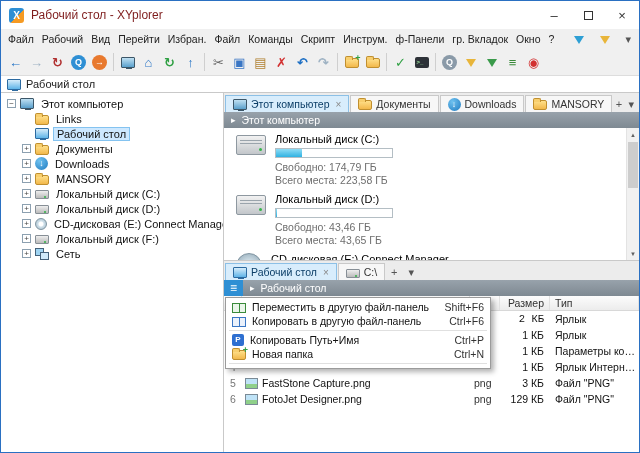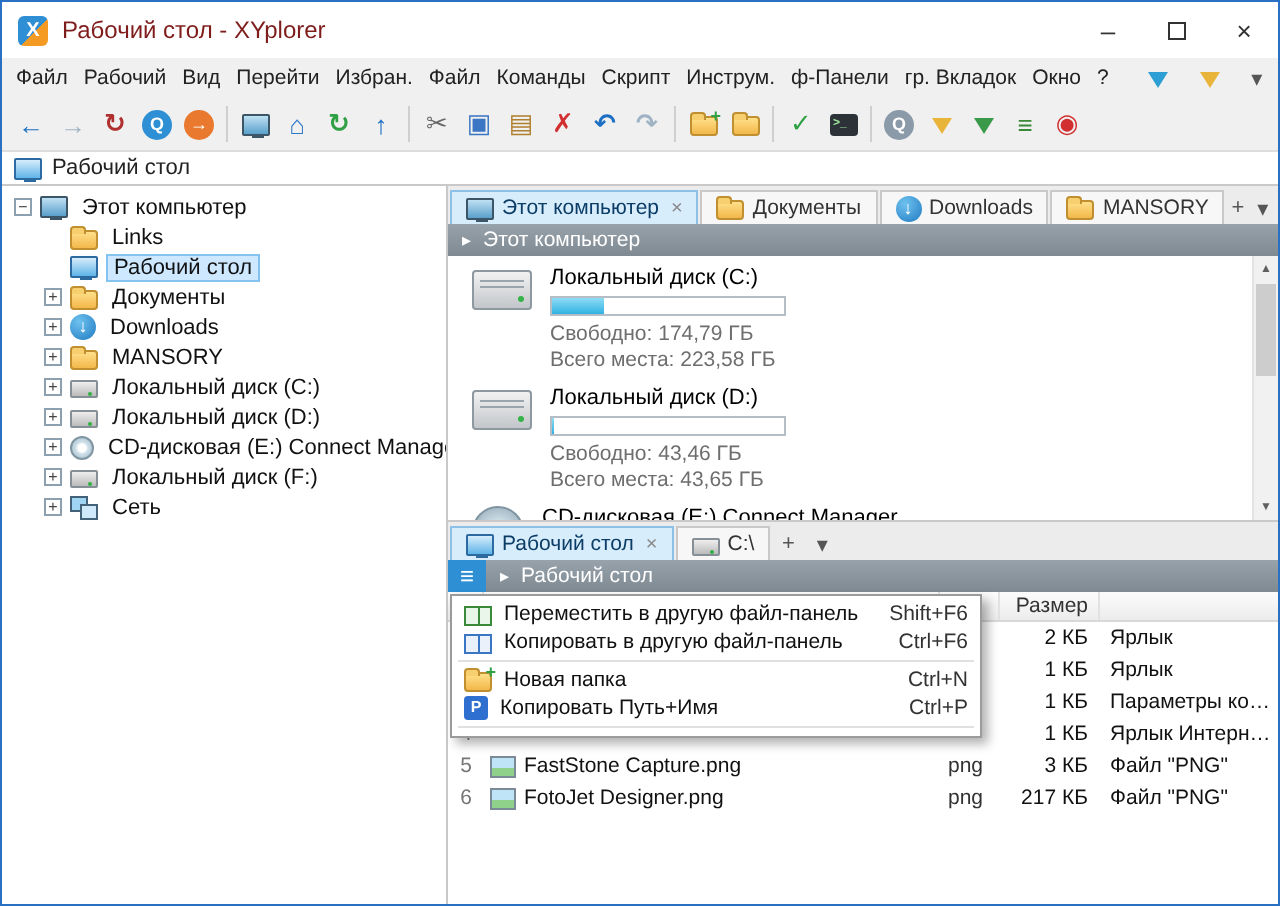--- a/index.html
+++ b/index.html
@@ -378,29 +378,30 @@
           <div class="bcrumb">
             <span class="arrow">▸</span>
             <span>Рабочий стол</span>
           </div>
         </div>
         <div class="colhdr">
             <span class="cell" style="width: 18px; justify-content: center;">#</span>
             <span class="cell" style="width: 228px;">Имя</span>
             <span class="cell" style="width: 30px;"></span>
             <span class="cell" style="width: 50px; justify-content: flex-end;">Размер</span>
+            <span class="cell" style="flex: 1 1 0%;">Тип</span>
           </div>
         <div class="rows">
             <div class="frow">
               <span class="fcell num" style="width: 18px;">1</span>
               <span class="fcell name" style="width: 228px;">
                 <span></span>
               </span>
               <span class="fcell ext" style="width: 30px;"></span>
-              <span class="fcell size" style="width: 50px;">2 КБ</span>
+              <span class="fcell size" style="width: 50px; font-family: Liberation Mono, monospace;">2 КБ</span>
               <span class="fcell type" style="flex: 1 1 0%;">Ярлык</span>
             </div>
             <div class="frow">
               <span class="fcell num" style="width: 18px;">2</span>
               <span class="fcell name" style="width: 228px;">
                 <span></span>
               </span>
               <span class="fcell ext" style="width: 30px;"></span>
               <span class="fcell size" style="width: 50px;">1 КБ</span>
               <span class="fcell type" style="flex: 1 1 0%;">Ярлык</span>
@@ -433,21 +434,21 @@
               <span class="fcell size" style="width: 50px;">3 КБ</span>
               <span class="fcell type" style="flex: 1 1 0%;">Файл "PNG"</span>
             </div>
             <div class="frow">
               <span class="fcell num" style="width: 18px;">6</span>
               <span class="fcell name" style="width: 228px;">
                 <span class="ic-image"></span>
                 <span>FotoJet Designer.png</span>
               </span>
               <span class="fcell ext" style="width: 30px;">png</span>
-              <span class="fcell size" style="width: 50px;">217 КБ</span>
+              <span class="fcell size" style="width: 50px;">129 КБ</span>
               <span class="fcell type" style="flex: 1 1 0%;">Файл "PNG"</span>
             </div>
           </div>
       </div>
 
     </div>
   </div>
 
 
   <div class="ctx">
@@ -456,24 +457,24 @@
         <span class="milabel">Переместить в другую файл-панель</span>
         <span class="mishort">Shift+F6</span>
       </div>
       <div class="mi">
         <span class="ic ic-panes blue"></span>
         <span class="milabel">Копировать в другую файл-панель</span>
         <span class="mishort">Ctrl+F6</span>
       </div>
       <div class="msep"></div>
       <div class="mi">
+        <span class="ic ic-pbadge"></span>
+        <span class="milabel">Копировать Путь+Имя</span>
+        <span class="mishort">Ctrl+P</span>
+      </div>
+      <div class="mi">
         <span class="ic ic-folder ic-newfolder"></span>
         <span class="milabel">Новая папка</span>
         <span class="mishort">Ctrl+N</span>
       </div>
-      <div class="mi">
-        <span class="ic ic-pbadge"></span>
-        <span class="milabel">Копировать Путь+Имя</span>
-        <span class="mishort">Ctrl+P</span>
-      </div>
       <div class="msep"></div>
     </div>
 </div>
 
 </body></html>

